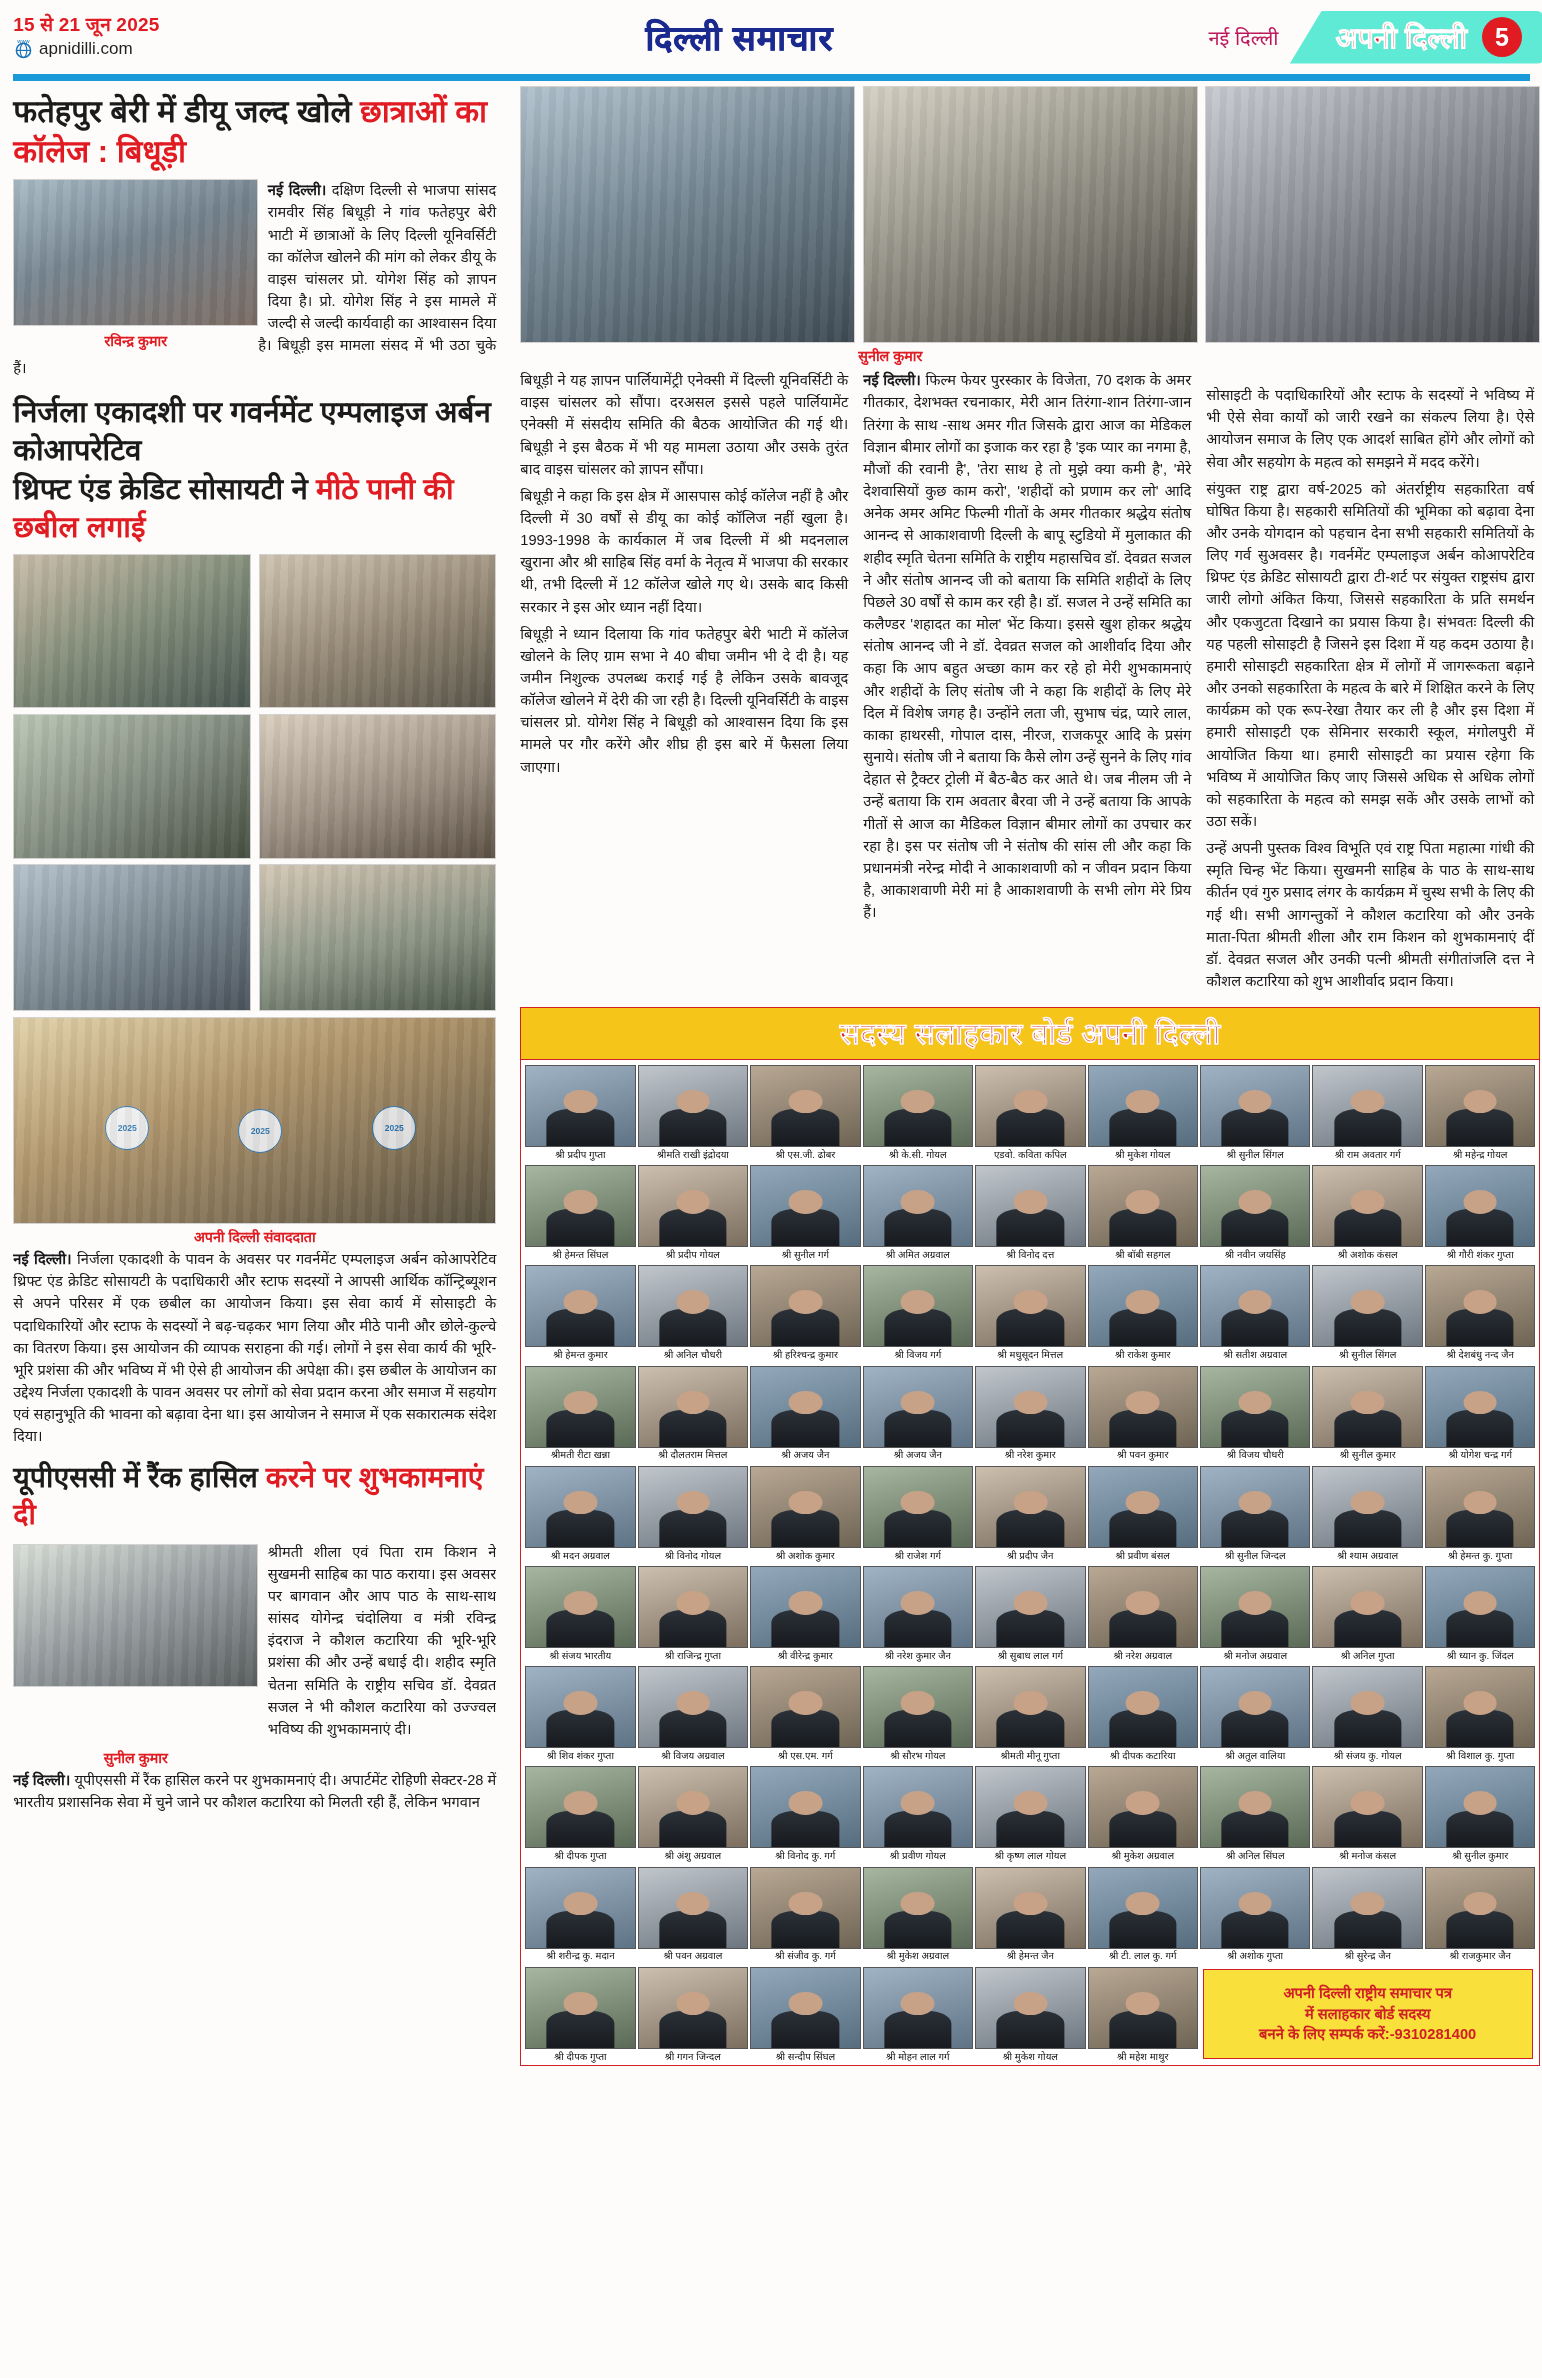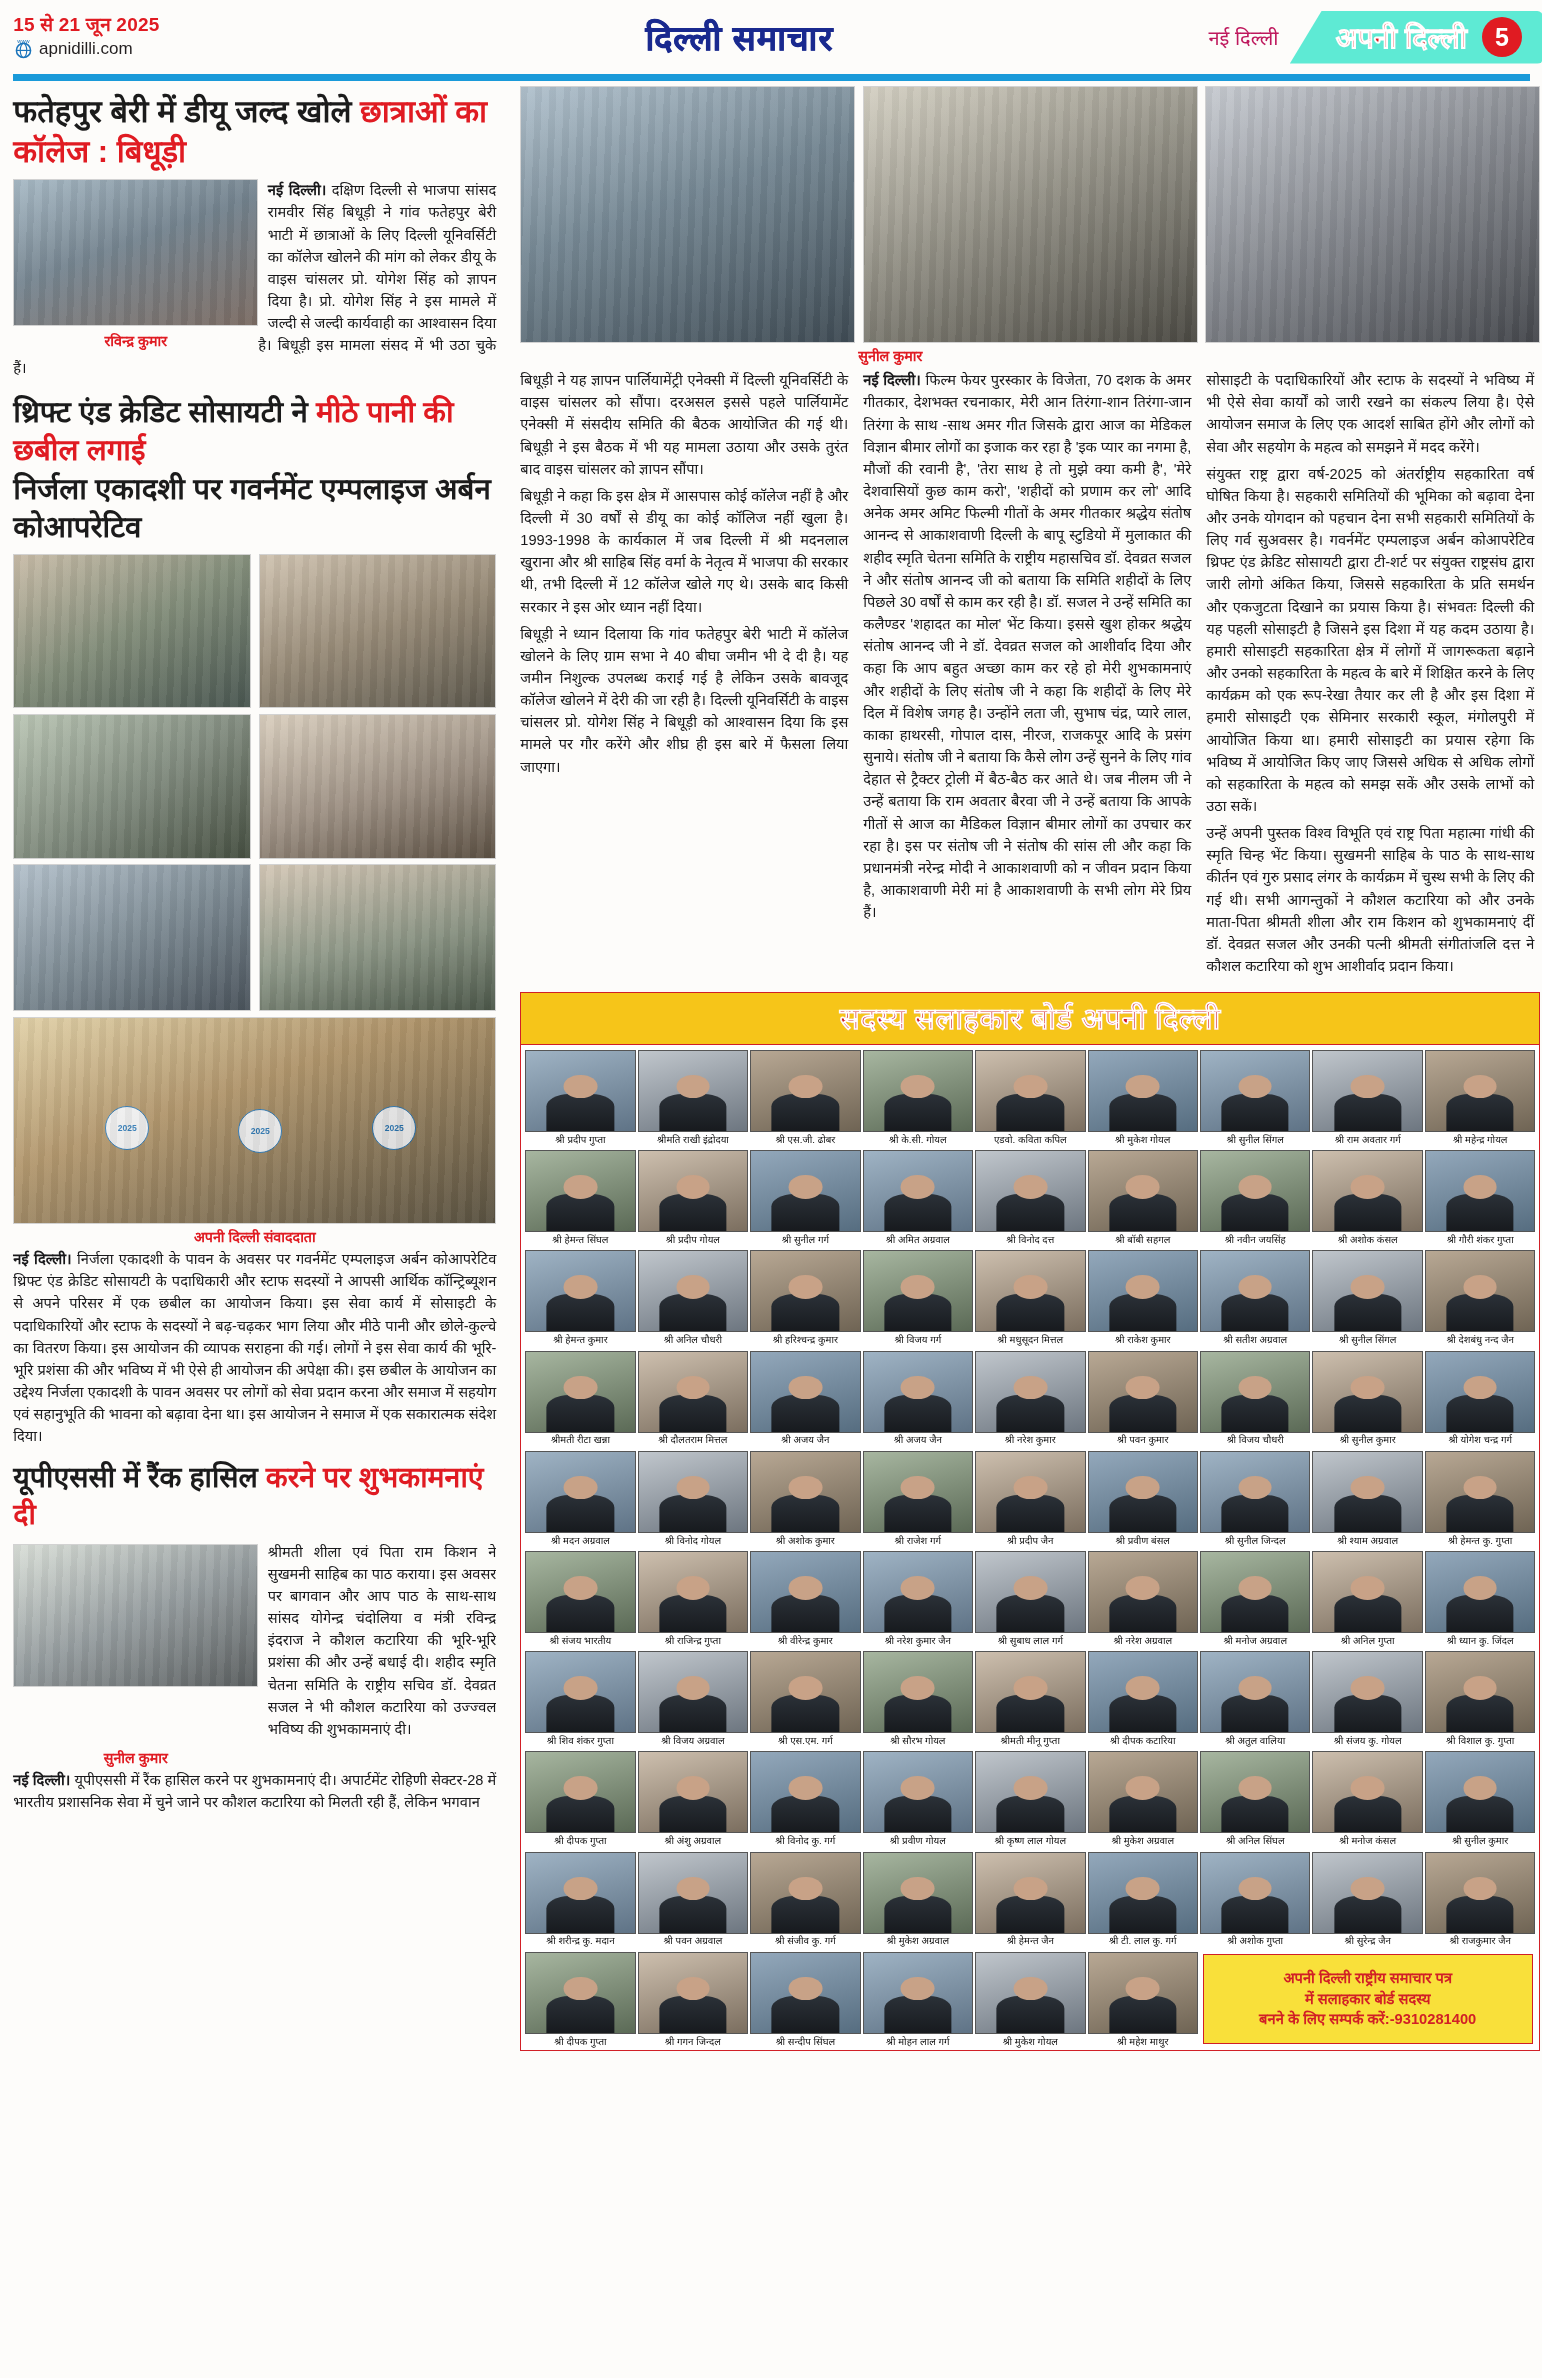--- a/index.html
+++ b/index.html
@@ -235,24 +235,24 @@
       <div class="art" style="font-size:14.6px;">
         <p>
           <b class="byline-city">नई दिल्ली।</b>
           <span>दक्षिण दिल्ली से भाजपा सांसद रामवीर सिंह बिधूड़ी ने गांव फतेहपुर बेरी भाटी में छात्राओं के लिए दिल्ली यूनिवर्सिटी का कॉलेज खोलने की मांग को लेकर डीयू के वाइस चांसलर प्रो. योगेश सिंह को ज्ञापन दिया है। प्रो. योगेश सिंह ने इस मामले में जल्दी से जल्दी कार्यवाही का आश्वासन दिया है। बिधूड़ी इस मामला संसद में भी उठा चुके हैं।</span>
         </p>
       </div>
 
       <div style="clear:both;"></div>
 
       <div class="hl-section" style="margin-top:9.5px;">
+        <div>निर्जला एकादशी पर गवर्नमेंट एम्पलाइज अर्बन कोआपरेटिव</div>
         <div>
           <span>थ्रिफ्ट एंड क्रेडिट सोसायटी ने </span><span class="red">मीठे पानी की छबील लगाई</span>
         </div>
-        <div>निर्जला एकादशी पर गवर्नमेंट एम्पलाइज अर्बन कोआपरेटिव</div>
       </div>
 
       <div class="photo-row" style="margin-top:3.8px;">
         <div class="photo ph-b" style="width:238px;height:154px;"></div>
         <div class="photo ph-c" style="width:238px;height:154px;"></div>
       </div>
       <div class="photo-row" style="margin-top:5.7px;">
         <div class="photo ph-d" style="width:238px;height:145px;"></div>
         <div class="photo ph-e" style="width:238px;height:145px;"></div>
       </div>
@@ -309,21 +309,21 @@
           <p>बिधूड़ी ने यह ज्ञापन पार्लियामेंट्री एनेक्सी में दिल्ली यूनिवर्सिटी के वाइस चांसलर को सौंपा। दरअसल इससे पहले पार्लियामेंट एनेक्सी में संसदीय समिति की बैठक आयोजित की गई थी। बिधूड़ी ने इस बैठक में भी यह मामला उठाया और उसके तुरंत बाद वाइस चांसलर को ज्ञापन सौंपा।</p>
           <p>बिधूड़ी ने कहा कि इस क्षेत्र में आसपास कोई कॉलेज नहीं है और दिल्ली में 30 वर्षों से डीयू का कोई कॉलिज नहीं खुला है। 1993-1998 के कार्यकाल में जब दिल्ली में श्री मदनलाल खुराना और श्री साहिब सिंह वर्मा के नेतृत्व में भाजपा की सरकार थी, तभी दिल्ली में 12 कॉलेज खोले गए थे। उसके बाद किसी सरकार ने इस ओर ध्यान नहीं दिया।</p>
           <p>बिधूड़ी ने ध्यान दिलाया कि गांव फतेहपुर बेरी भाटी में कॉलेज खोलने के लिए ग्राम सभा ने 40 बीघा जमीन भी दे दी है। यह जमीन निशुल्क उपलब्ध कराई गई है लेकिन उसके बावजूद कॉलेज खोलने में देरी की जा रही है। दिल्ली यूनिवर्सिटी के वाइस चांसलर प्रो. योगेश सिंह ने बिधूड़ी को आश्वासन दिया कि इस मामले पर गौर करेंगे और शीघ्र ही इस बारे में फैसला लिया जाएगा।</p>
         </div>
         <div style="width:328px;" class="art">
           <p>
             <b class="byline-city">नई दिल्ली।</b>
             <span>फिल्म फेयर पुरस्कार के विजेता, 70 दशक के अमर गीतकार, देशभक्त रचनाकार, मेरी आन तिरंगा-शान तिरंगा-जान तिरंगा के साथ -साथ अमर गीत जिसके द्वारा आज का मेडिकल विज्ञान बीमार लोगों का इजाक कर रहा है 'इक प्यार का नगमा है, मौजों की रवानी है', 'तेरा साथ हे तो मुझे क्या कमी है', 'मेरे देशवासियों कुछ काम करो', 'शहीदों को प्रणाम कर लो' आदि अनेक अमर अमिट फिल्मी गीतों के अमर गीतकार श्रद्धेय संतोष आनन्द से आकाशवाणी दिल्ली के बापू स्टुडियो में मुलाकात की शहीद स्मृति चेतना समिति के राष्ट्रीय महासचिव डॉ. देवव्रत सजल ने और संतोष आनन्द जी को बताया कि समिति शहीदों के लिए पिछले 30 वर्षों से काम कर रही है। डॉ. सजल ने उन्हें समिति का कलैण्डर 'शहादत का मोल' भेंट किया। इससे खुश होकर श्रद्धेय संतोष आनन्द जी ने डॉ. देवव्रत सजल को आशीर्वाद दिया और कहा कि आप बहुत अच्छा काम कर रहे हो मेरी शुभकामनाएं और शहीदों के लिए संतोष जी ने कहा कि शहीदों के लिए मेरे दिल में विशेष जगह है। उन्होंने लता जी, सुभाष चंद्र, प्यारे लाल, काका हाथरसी, गोपाल दास, नीरज, राजकपूर आदि के प्रसंग सुनाये। संतोष जी ने बताया कि कैसे लोग उन्हें सुनने के लिए गांव देहात से ट्रैक्टर ट्रोली में बैठ-बैठ कर आते थे। जब नीलम जी ने उन्हें बताया कि राम अवतार बैरवा जी ने उन्हें बताया कि आपके गीतों से आज का मैडिकल विज्ञान बीमार लोगों का उपचार कर रहा है। इस पर संतोष जी ने संतोष की सांस ली और कहा कि प्रधानमंत्री नरेन्द्र मोदी ने आकाशवाणी को न जीवन प्रदान किया है, आकाशवाणी मेरी मां है आकाशवाणी के सभी लोग मेरे प्रिय हैं।</span>
           </p>
         </div>
-        <div style="width:328px;" class="art">
+        <div style="width:328px;margin-top:15px;" class="art">
           <p>सोसाइटी के पदाधिकारियों और स्टाफ के सदस्यों ने भविष्य में भी ऐसे सेवा कार्यों को जारी रखने का संकल्प लिया है। ऐसे आयोजन समाज के लिए एक आदर्श साबित होंगे और लोगों को सेवा और सहयोग के महत्व को समझने में मदद करेंगे।</p>
           <p>संयुक्त राष्ट्र द्वारा वर्ष-2025 को अंतर्राष्ट्रीय सहकारिता वर्ष घोषित किया है। सहकारी समितियों की भूमिका को बढ़ावा देना और उनके योगदान को पहचान देना सभी सहकारी समितियों के लिए गर्व सुअवसर है। गवर्नमेंट एम्पलाइज अर्बन कोआपरेटिव थ्रिफ्ट एंड क्रेडिट सोसायटी द्वारा टी-शर्ट पर संयुक्त राष्ट्रसंघ द्वारा जारी लोगो अंकित किया, जिससे सहकारिता के प्रति समर्थन और एकजुटता दिखाने का प्रयास किया है। संभवतः दिल्ली की यह पहली सोसाइटी है जिसने इस दिशा में यह कदम उठाया है। हमारी सोसाइटी सहकारिता क्षेत्र में लोगों में जागरूकता बढ़ाने और उनको सहकारिता के महत्व के बारे में शिक्षित करने के लिए कार्यक्रम को एक रूप-रेखा तैयार कर ली है और इस दिशा में हमारी सोसाइटी एक सेमिनार सरकारी स्कूल, मंगोलपुरी में आयोजित किया था। हमारी सोसाइटी का प्रयास रहेगा कि भविष्य में आयोजित किए जाए जिससे अधिक से अधिक लोगों को सहकारिता के महत्व को समझ सकें और उसके लाभों को उठा सकें।</p>
           <p>उन्हें अपनी पुस्तक विश्व विभूति एवं राष्ट्र पिता महात्मा गांधी की स्मृति चिन्ह भेंट किया। सुखमनी साहिब के पाठ के साथ-साथ कीर्तन एवं गुरु प्रसाद लंगर के कार्यक्रम में चुस्थ सभी के लिए की गई थी। सभी आगन्तुकों ने कौशल कटारिया को और उनके माता-पिता श्रीमती शीला और राम किशन को शुभकामनाएं दीं डॉ. देवव्रत सजल और उनकी पत्नी श्रीमती संगीतांजलि दत्त ने कौशल कटारिया को शुभ आशीर्वाद प्रदान किया।</p>
         </div>
       </div>
 
       <div class="board">
         <div class="board-head">सदस्य सलाहकार बोर्ड अपनी दिल्ली</div>
         <div class="board-grid">
 

